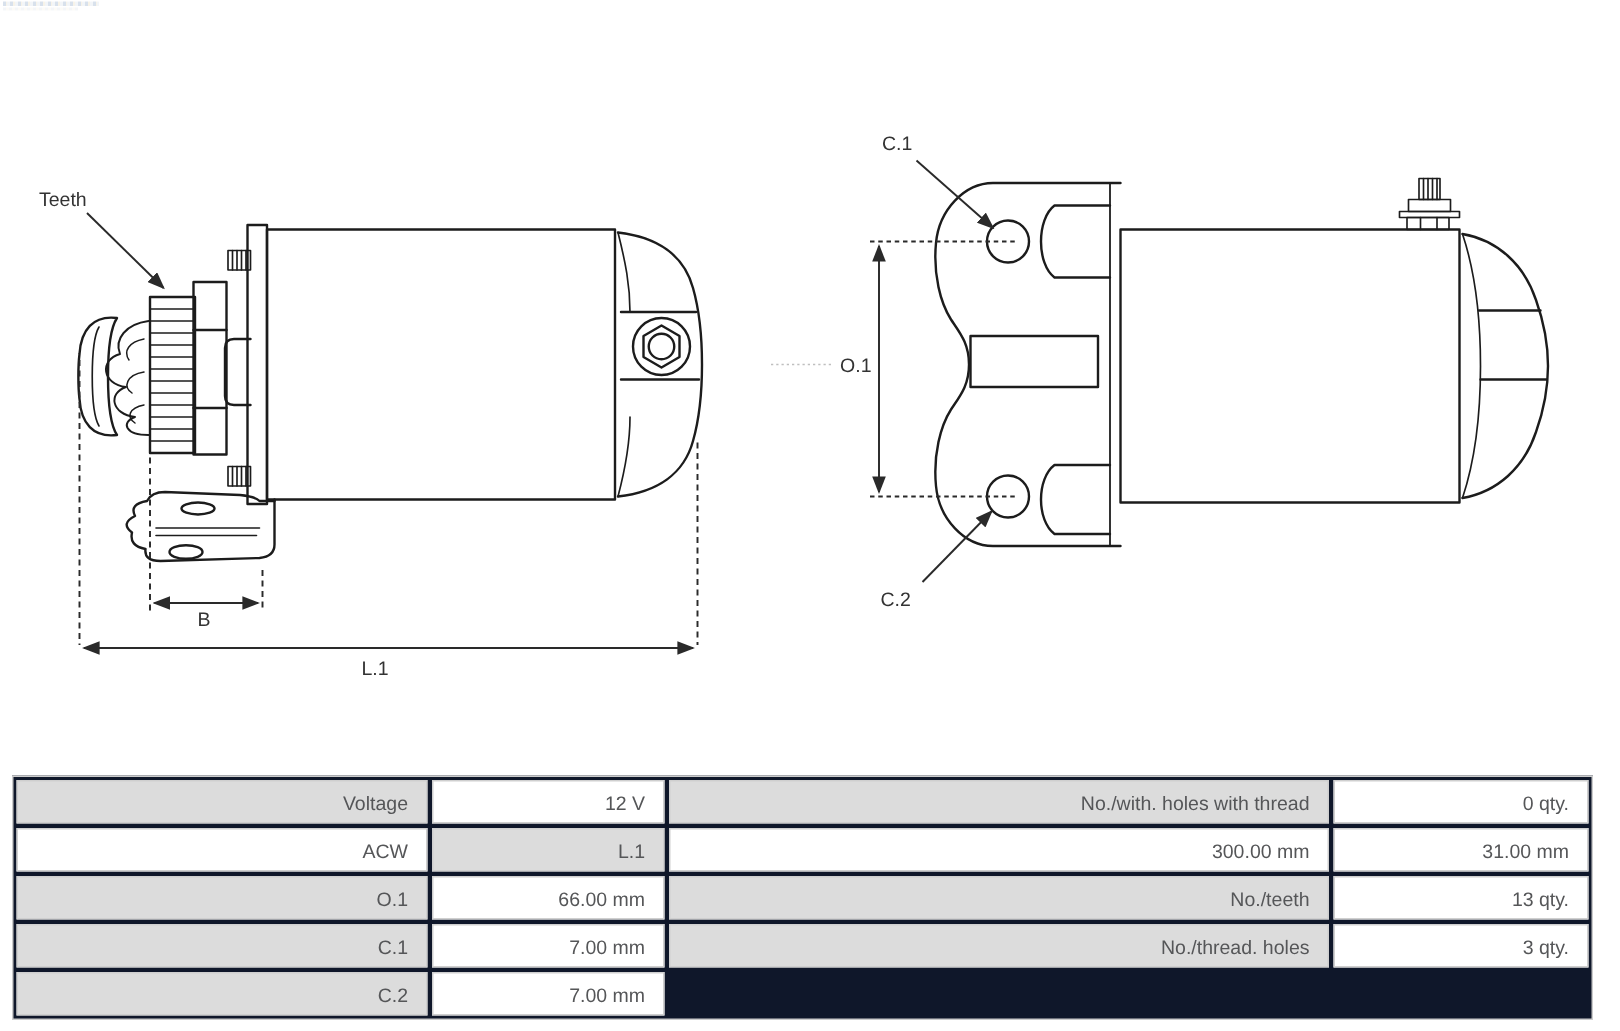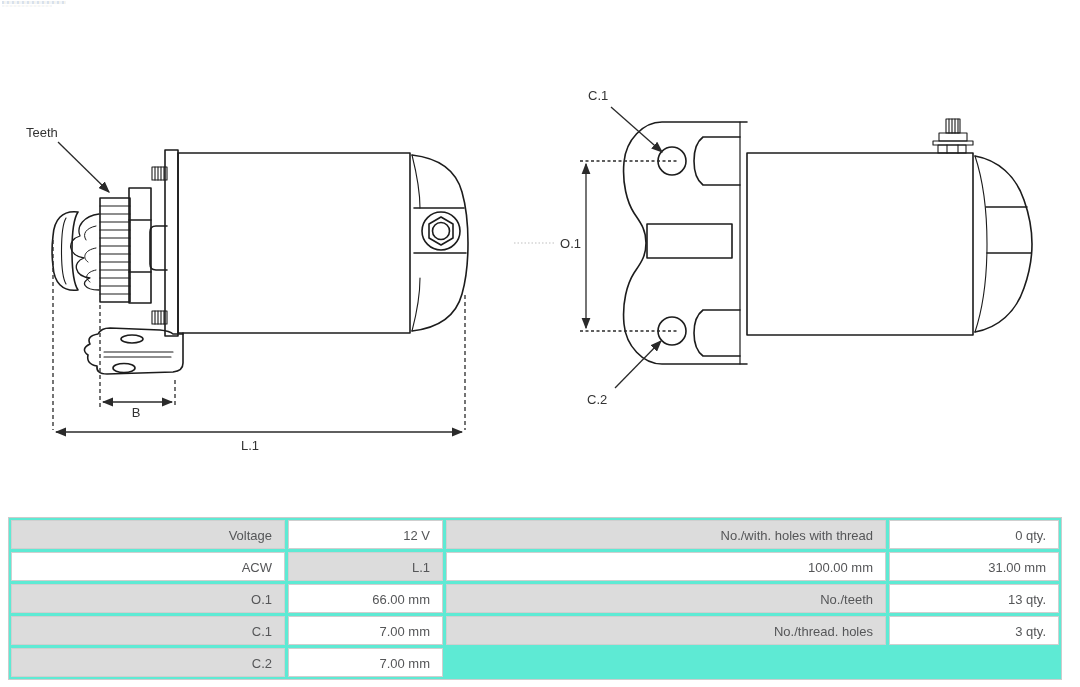--- a/index.html
+++ b/index.html
@@ -14,21 +14,21 @@
 
   .drawing{position:absolute;left:0;top:0;}
 
   .part-number{
     position:absolute;left:16px;top:482px;
     font-size:20px;font-weight:bold;letter-spacing:.5px;color:#ec4899;margin-top:48px;
   }
 
   .spec-table{
     position:absolute;left:8px;top:517px;width:1054px;
-    border:1px solid #ccc;background:#5eead4;box-sizing:border-box;
+    border:1px solid #ccc;background:#0f172a;box-sizing:border-box;
     display:grid;grid-template-columns:274px 155px 440px 1fr;
     gap:3px;padding:2px;
   }
   .cell{
     height:29px;line-height:29px;font-size:13px;color:#555658;
     text-align:right;padding-right:12px;box-sizing:border-box;
     border:1px solid #cfcfcf;overflow:hidden;white-space:nowrap;
   }
   .lbl{background:#dcdcdc;}
   .val{background:#ffffff;}
@@ -164,21 +164,21 @@
   <div class="part-number">S9641S</div>
 
   <div class="spec-table">
     <div class="cell lbl">Voltage</div>
     <div class="cell val">12 V</div>
     <div class="cell lbl">No./with. holes with thread</div>
     <div class="cell val">0 qty.</div>
 
     <div class="cell val">ACW</div>
     <div class="cell lbl">L.1</div>
-    <div class="cell val">100.00 mm</div>
+    <div class="cell val">300.00 mm</div>
 
     <div class="cell val">31.00 mm</div>
     <div class="cell lbl">O.1</div>
     <div class="cell val">66.00 mm</div>
 
     <div class="cell lbl">No./teeth</div>
     <div class="cell val">13 qty.</div>
     <div class="cell lbl">C.1</div>
     <div class="cell val">7.00 mm</div>
 

